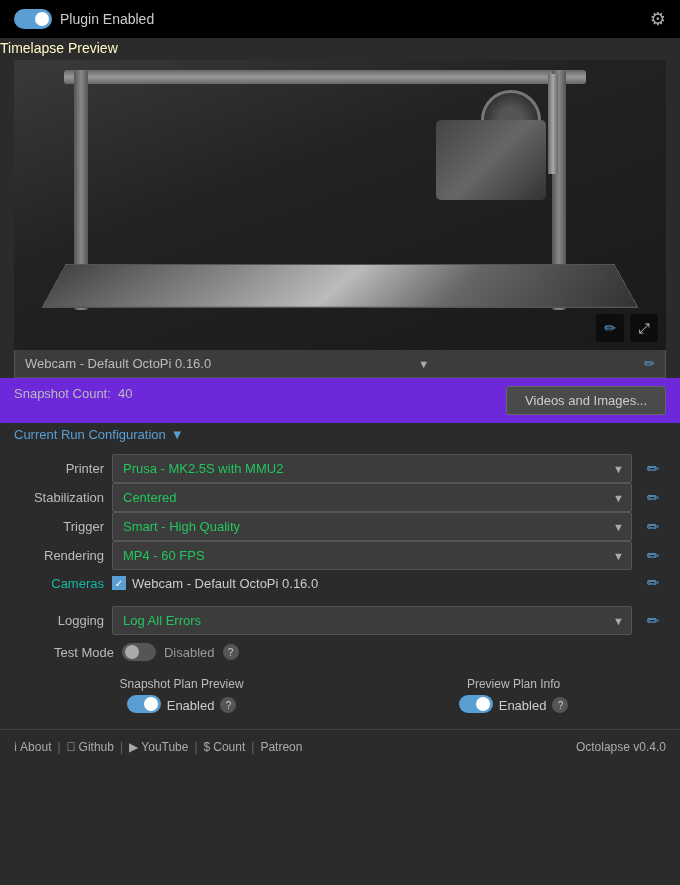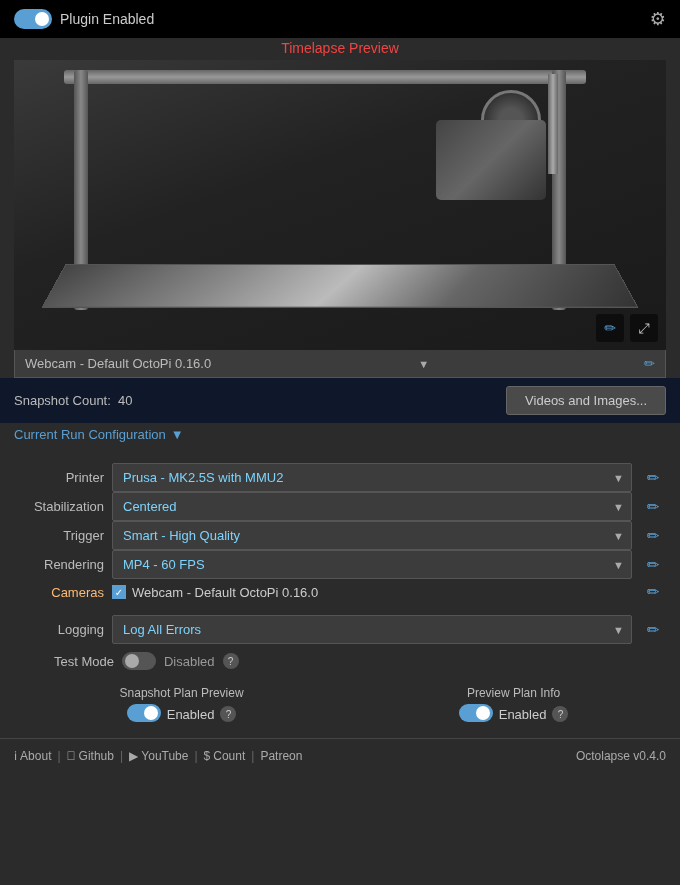--- a/index.html
+++ b/index.html
@@ -45,22 +45,22 @@
       height: 14px;
       background: white;
       border-radius: 50%;
     }
     .gear-icon {
       font-size: 18px;
       color: #aaa;
       cursor: pointer;
     }
     .section-title {
-      text-align: center;
-      color: #ef4444;
+      text-align: left;
+      color: #fef9c3;
       font-size: 14px;
       padding: 2px 0 4px 0;
     }
     .preview-container {
       position: relative;
       margin: 0 14px;
     }
     .preview-image {
       width: 100%;
       height: 290px;
@@ -183,40 +183,40 @@
       padding: 6px 10px;
       color: #bbb;
       font-size: 13px;
     }
     .dropdown-arrow {
       color: #aaa;
       font-size: 11px;
     }
     .info-bar {
       display: flex;
-      align-items: center;
+      align-items: flex-start;
       justify-content: space-between;
       padding: 8px 14px;
-      background: #0f172a;
+      background: #6d28d9;
     }
     .snapshot-count {
       font-size: 13px;
       color: #bbb;
     }
     .btn-videos {
       background: #4a4a4a;
       border: 1px solid #666;
       color: #ccc;
       padding: 6px 18px;
       font-size: 13px;
       cursor: pointer;
       border-radius: 3px;
     }
     .config-header {
-      padding: 4px 14px 21px 14px;
+      padding: 4px 14px 12px 14px;
       color: #5a9fd4;
       font-size: 13px;
       cursor: pointer;
       display: flex;
       align-items: center;
       gap: 5px;
     }
     .config-rows {
       padding: 0 14px;
     }
@@ -236,21 +236,21 @@
     .config-select-wrap {
       flex: 1;
       position: relative;
       display: flex;
       align-items: center;
     }
     .config-select {
       width: 100%;
       background: #3c3c3c;
       border: 1px solid #555;
-      color: #7dd3fc;
+      color: #22c55e;
       padding: 6px 28px 6px 10px;
       font-size: 13px;
       appearance: none;
       -webkit-appearance: none;
       outline: none;
       border-radius: 2px;
       cursor: pointer;
     }
     .select-arrow {
       position: absolute;
@@ -272,21 +272,21 @@
     }
     .cameras-row {
       display: flex;
       align-items: center;
       margin-bottom: 10px;
       gap: 8px;
     }
     .cameras-label {
       width: 90px;
       text-align: right;
-      color: #fdba74;
+      color: #14b8a6;
       font-size: 13px;
       flex-shrink: 0;
     }
     .cameras-value {
       flex: 1;
       display: flex;
       align-items: center;
       gap: 6px;
       color: #ccc;
       font-size: 13px;

